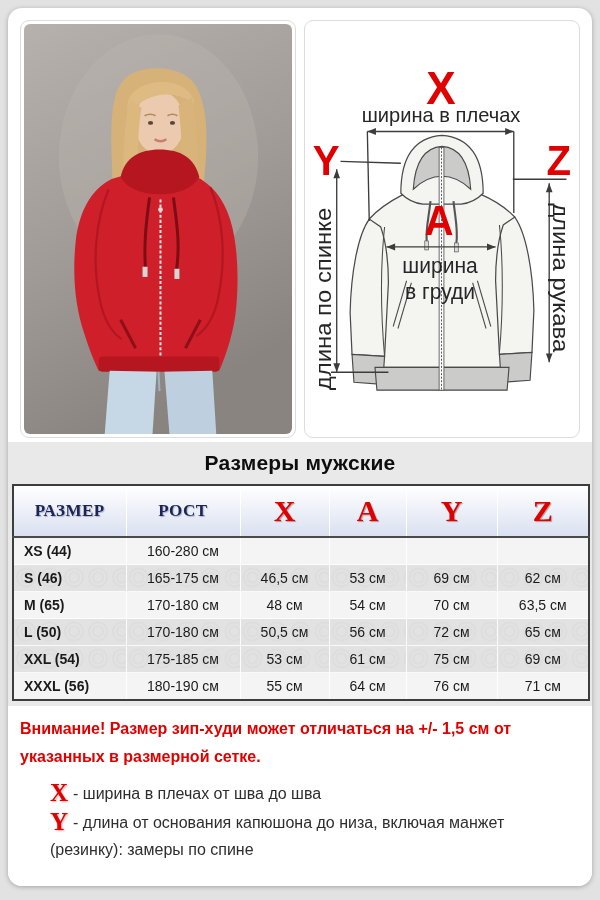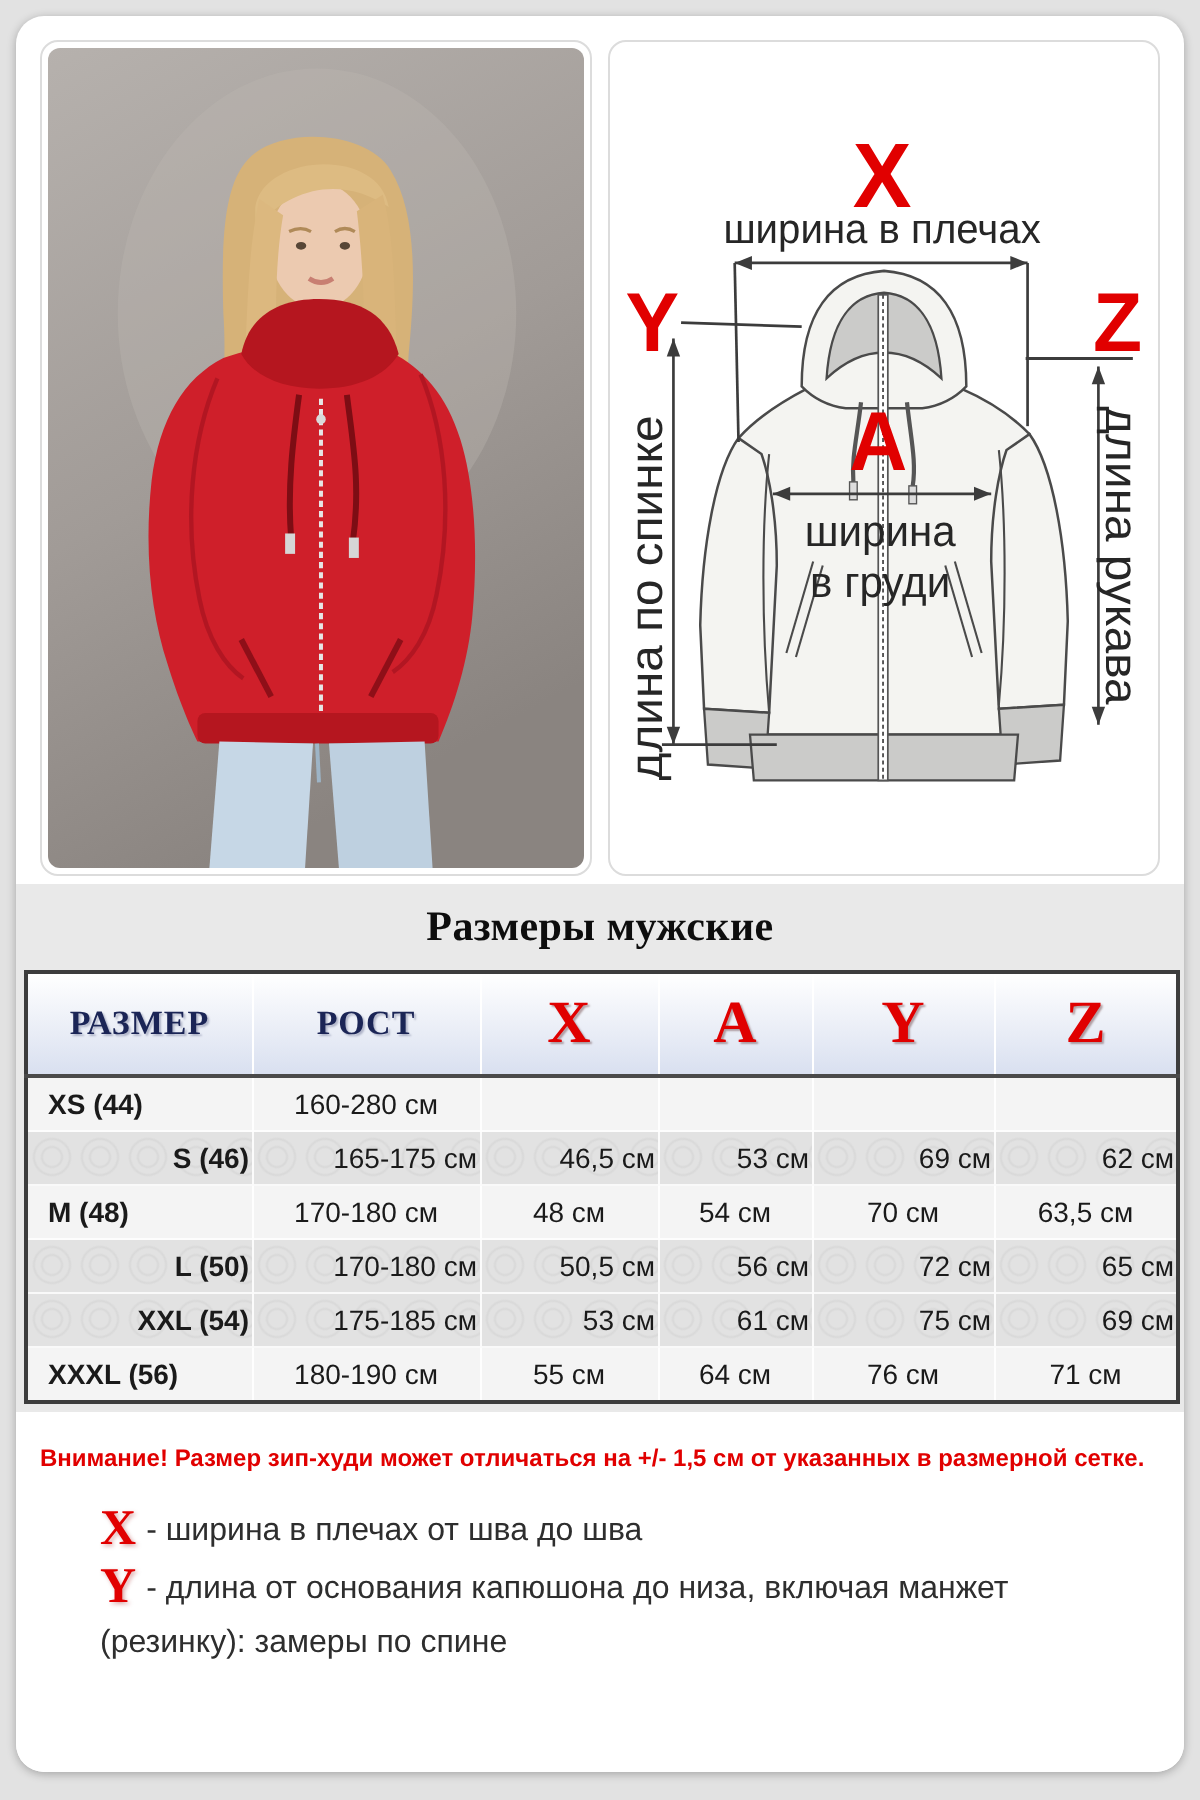--- a/index.html
+++ b/index.html
@@ -27,21 +27,21 @@
     overflow:hidden;
   }
   .img-frame > svg{display:block;width:100%;height:100%;border-radius:6px;}
   
   .gray-section{
     position:absolute;top:434px;left:0;width:584px;height:264px;
     background:#e9e9e9;
   }
   .section-title{
     text-align:center;font-weight:bold;font-size:21px;color:#0d0d0d;
-    padding-top:9px;letter-spacing:.2px;font-family:Liberation Serif, serif;
+    padding-top:9px;letter-spacing:.2px;
   }
   .size-table{
     margin:9px 4px 0 4px;width:576px;
     border-collapse:collapse;table-layout:fixed;
     border:2px solid #3d3d3d;
     font-size:14px;color:#1a1a1a;
   }
   .size-table th{
     height:48px;
     background:linear-gradient(180deg,#ffffff 0%,#eef1f8 45%,#d9e0f0 100%);
@@ -66,30 +66,29 @@
   }
   .size-table td.size-cell{
     text-align:left;padding-left:10px;font-weight:bold;font-size:14px;
   }
   .size-table tr.patterned td{
     background-color:#e2e2e2;
     background-image:
       radial-gradient(circle at 12px 12px, rgba(0,0,0,0) 4px, rgba(90,90,90,.07) 5px,
         rgba(0,0,0,0) 6px, rgba(0,0,0,0) 8px, rgba(90,90,90,.07) 9px, rgba(0,0,0,0) 10px);
     background-size:24px 24px;
-    text-align:right;
   }
   
   .bottom-section{
     position:absolute;top:698px;left:0;width:584px;height:180px;
     background:#ffffff;padding:0;
   }
   .warning{
     margin:9px 10px 0 12px;
-    color:#e10000;font-weight:bold;font-size:12px;line-height:28px;
+    color:#e10000;font-weight:bold;font-size:16px;line-height:28px;
   }
   .legend{margin:8px 0 0 42px;}
   .legend-item{
     font-size:16px;color:#2e2e2e;line-height:27px;
     margin:0 14px 1px 0;
   }
   .legend-letter{
     font-family:"Liberation Serif", serif;font-weight:bold;font-size:25px;
     color:#e10000;text-shadow:1px 1px 2px rgba(150,0,0,.35);
     margin-right:5px;vertical-align:-2px;display:inline-block;
@@ -270,21 +269,21 @@
         </tr>
         <tr class="patterned">
           <td class="size-cell">S (46)</td>
           <td>165-175 см</td>
           <td>46,5 см</td>
           <td>53 см</td>
           <td>69 см</td>
           <td>62 см</td>
         </tr>
         <tr>
-          <td class="size-cell">M (48)</td>
+          <td class="size-cell">M (65)</td>
           <td>170-180 см</td>
           <td>48 см</td>
           <td>54 см</td>
           <td>70 см</td>
           <td>63,5 см</td>
         </tr>
         <tr class="patterned">
           <td class="size-cell">L (50)</td>
           <td>170-180 см</td>
           <td>50,5 см</td>

